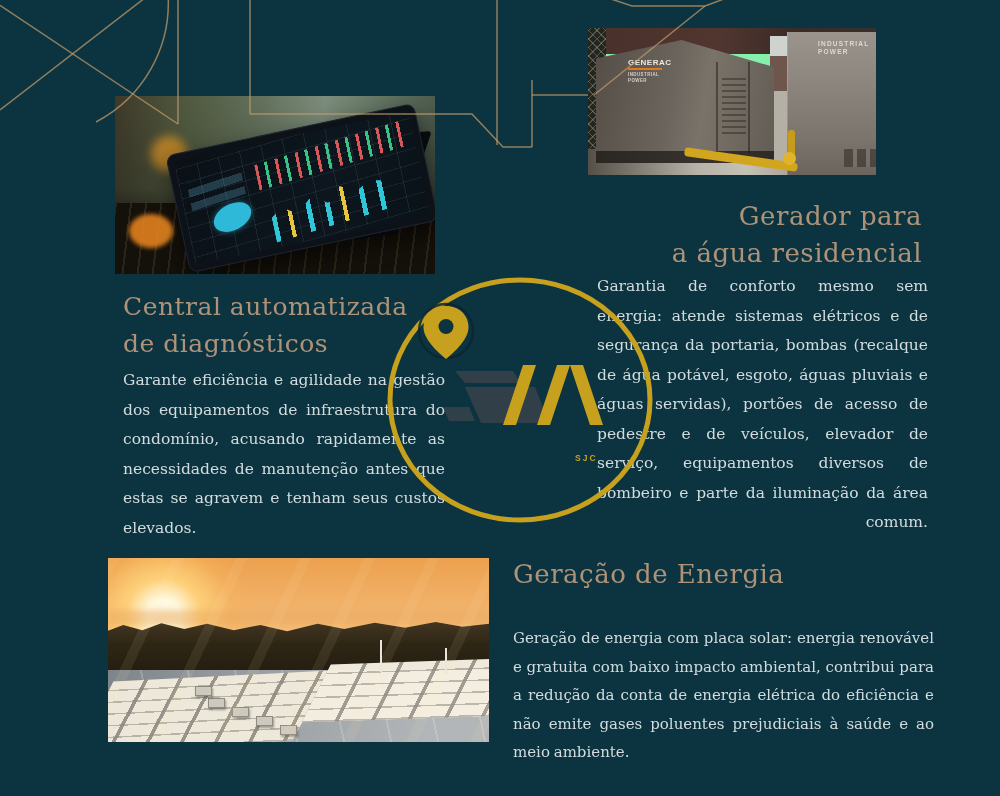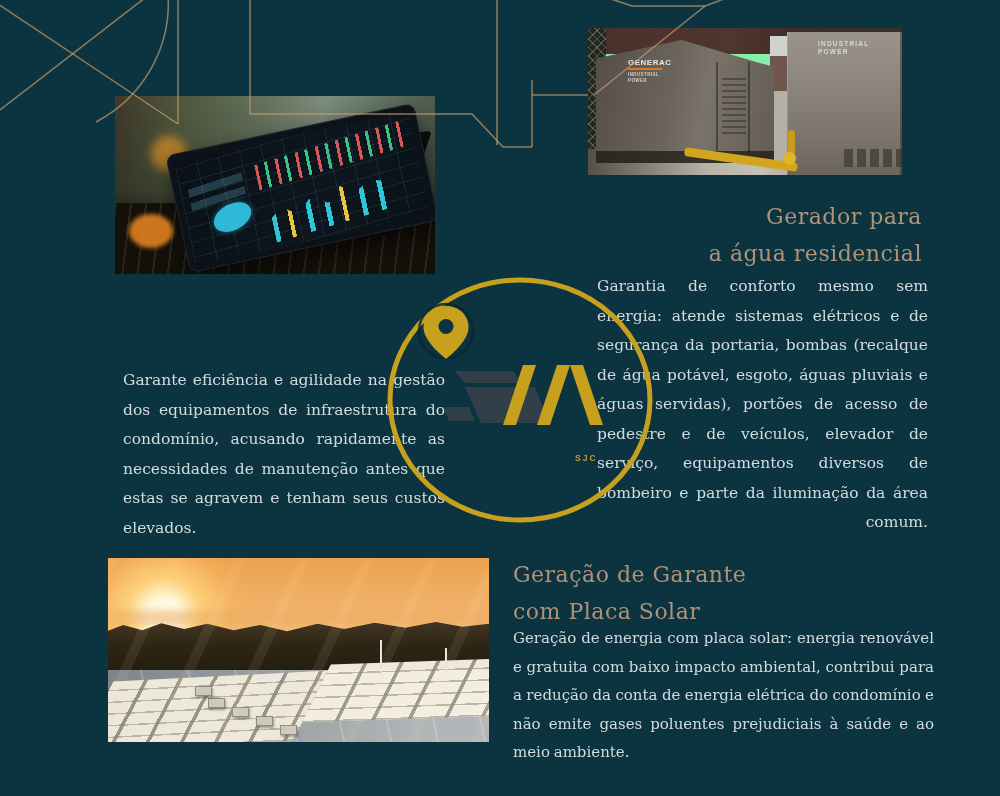--- a/index.html
+++ b/index.html
@@ -34,21 +34,21 @@
     background:repeating-linear-gradient(90deg,#e25b5b 0 3px,transparent 3px 10px,#3ec98e 10px 13px,transparent 13px 21px);}
   .t-bars{position:absolute;left:84px;bottom:10px;right:34px;height:36px;transform:skewY(-5deg);
     background:repeating-linear-gradient(90deg,#2fc6d8 0 5px,transparent 5px 17px,#e7c63e 17px 21px,transparent 21px 36px,#2fc6d8 36px 41px,transparent 41px 55px);
     clip-path:polygon(0 30%,10% 10%,22% 40%,35% 5%,48% 35%,60% 0,72% 28%,85% 8%,100% 25%,100% 100%,0 100%);}
   .t-pie{position:absolute;left:26px;top:54px;width:40px;height:26px;border-radius:50%;background:#2fb9d8;transform:rotate(-16deg);box-shadow:0 0 6px rgba(47,185,216,.5);}
   .t-tiles{position:absolute;left:8px;top:22px;width:56px;height:28px;transform:skewY(-6deg);
     background:repeating-linear-gradient(0deg,rgba(90,160,190,.3) 0 8px,transparent 8px 14px);}
   .t-orange{position:absolute;left:14px;bottom:26px;width:44px;height:34px;border-radius:50%;background:#e0811f;filter:blur(2px);opacity:.9;}
 
   
-  #ph-gen{left:588px;top:28px;width:314px;height:147px;background:#86efac;}
+  #ph-gen{left:588px;top:28px;width:288px;height:147px;background:#86efac;}
   .g-fence{position:absolute;left:0;top:0;width:18px;height:100%;background:#23261f;}
   .g-fence:after{content:"";position:absolute;inset:0;
     background:repeating-linear-gradient(45deg,rgba(160,160,148,.4) 0 1px,transparent 1px 6px),
                repeating-linear-gradient(-45deg,rgba(160,160,148,.4) 0 1px,transparent 1px 6px);}
   .g-brick{position:absolute;left:0;right:0;top:0;height:26px;background:linear-gradient(90deg,#49302a 0%,#513630 45%,#3c2b26 70%,#35302c 100%);}
   .g-ground{position:absolute;left:0;right:0;bottom:0;height:26px;background:linear-gradient(90deg,#544f47 0%,#b8b3a8 38%,#c6c1b6 55%,#9b968c 78%,#827d74 100%);}
   .g-gap{position:absolute;left:182px;top:8px;width:22px;height:125px;
     background:linear-gradient(180deg,#cfd3ce 0 16%,#6e564c 16% 44%,#b5b0a6 44% 100%);}
   .g-cab-left{position:absolute;left:8px;top:12px;width:178px;height:123px;
     clip-path:polygon(0 15%,48% 0,100% 22%,100% 100%,0 100%);
@@ -91,21 +91,21 @@
   .s-pan-l{left:-10px;top:118px;width:210px;height:70px;transform:skewX(-30deg) rotate(-3deg);
     background:repeating-linear-gradient(90deg,#f1ebdc 0 30px,#99948a 30px 34px);}
   .s-pan-r{left:210px;top:103px;width:194px;height:58px;transform:skewX(-28deg) rotate(-2deg);
     background:repeating-linear-gradient(90deg,#f6f0e2 0 32px,#a19c92 32px 36px);}
   .s-panrows{position:absolute;inset:0;
     background:repeating-linear-gradient(0deg,rgba(140,135,125,.55) 0 1.5px,transparent 1.5px 12px);}
   .s-vent{position:absolute;width:15px;height:8px;background:#cdc9bf;border:1px solid #8f8a80;box-shadow:1px 2px 2px rgba(60,60,55,.45);}
   .s-pole{position:absolute;width:2px;background:#e9e5dd;}
 
   
-  .heading{position:absolute;z-index:5;color:#ae9379;font-size:22px;line-height:37px;letter-spacing:.5px;}
+  .heading{position:absolute;z-index:5;color:#ae9379;font-size:26px;line-height:37px;letter-spacing:.5px;}
   .bodytxt{position:absolute;z-index:5;color:#d2dcde;font-size:15.5px;line-height:29.5px;text-align:justify;}
   #sec-diag-h{left:123px;top:288px;width:330px;font-size:25px;}
   #sec-diag-b{left:123px;top:366px;width:322px;}
   #sec-gen-h{left:560px;top:198px;width:362px;text-align:right;}
   #sec-gen-b{left:597px;top:272px;width:331px;text-align-last:right;}
   #sec-sol-h{left:513px;top:556px;width:420px;}
   #sec-sol-b{left:513px;top:624px;width:421px;font-size:15px;line-height:28.5px;word-spacing:-1px;}
 
   
   #watermark{position:absolute;left:385px;top:275px;width:270px;height:250px;z-index:8;pointer-events:none;}
@@ -198,33 +198,36 @@
     <span class="s-vent" style="left:100px;top:140px;"></span>
     <span class="s-vent" style="left:124px;top:149px;"></span>
     <span class="s-vent" style="left:148px;top:158px;"></span>
     <span class="s-vent" style="left:172px;top:167px;"></span>
     <span class="s-vent" style="left:87px;top:128px;"></span>
     <span class="s-pole" style="left:272px;top:82px;height:32px;"></span>
     <span class="s-pole" style="left:337px;top:90px;height:26px;"></span>
     <div class="s-rays"></div>
   </div>
 
+  <div class="heading" id="sec-diag-h">
+    <span>Central automatizada</span><br>
+    <span>de diagnósticos</span>
+  </div>
   <div class="bodytxt" id="sec-diag-b">Garante eficiência e agilidade na gestão dos equipamentos de infraestrutura do condomínio, acusando rapidamente as necessidades de manutenção antes que estas se agravem e tenham seus custos elevados.</div>
 
   <div class="heading" id="sec-gen-h">
     <span>Gerador para</span><br>
     <span>a água residencial</span>
   </div>
   <div class="bodytxt" id="sec-gen-b">Garantia de conforto mesmo sem energia: atende sistemas elétricos e de segurança da portaria, bombas (recalque de água potável, esgoto, águas pluviais e águas servidas), portões de acesso de pedestre e de veículos, elevador de serviço, equipamentos diversos de bombeiro e parte da iluminação da área comum.</div>
 
   <div class="heading" id="sec-sol-h">
-    <span>Geração de Garante</span><br>
-    <span>com Placa Solar</span>
-  </div>
-  <div class="bodytxt" id="sec-sol-b">Geração de energia com placa solar: energia renovável e gratuita com baixo impacto ambiental, contribui para a redução da conta de energia elétrica do condomínio e não emite gases poluentes prejudiciais à saúde e ao meio ambiente.</div>
+    <span>Geração de Energia</span><br>
+  </div>
+  <div class="bodytxt" id="sec-sol-b">Geração de energia com placa solar: energia renovável e gratuita com baixo impacto ambiental, contribui para a redução da conta de energia elétrica do eficiência e não emite gases poluentes prejudiciais à saúde e ao meio ambiente.</div>
 
   <div id="watermark">
     <svg width="270" height="250" viewBox="0 0 270 250">
       <ellipse cx="135" cy="125" rx="130" ry="120" stroke="#c7a11d" stroke-width="5" fill="none"></ellipse>
       <circle cx="61" cy="56" r="27" stroke="rgba(12,38,50,.85)" stroke-width="2.5" fill="none"></circle>
       <path d="M61,31 C47.5,31 38.5,40.5 38.5,52.5 C38.5,67 61,84 61,84 C61,84 83.5,67 83.5,52.5 C83.5,40.5 74.5,31 61,31 Z" fill="#c7a11d"></path>
       <circle cx="61" cy="51.5" r="7.5" fill="#0c3440"></circle>
       <g fill="#39424a" opacity=".82">
         <polygon points="70,96 128,96 136,108 80,108"></polygon>
         <polygon points="80,112 150,112 164,148 96,148"></polygon>

